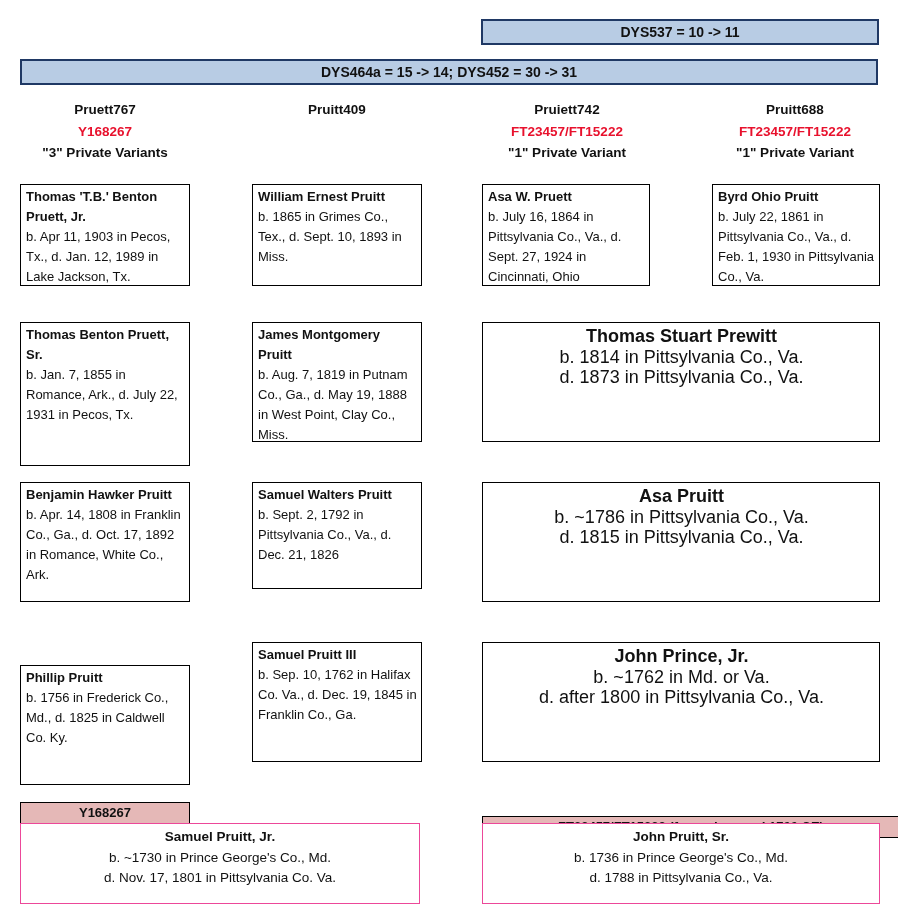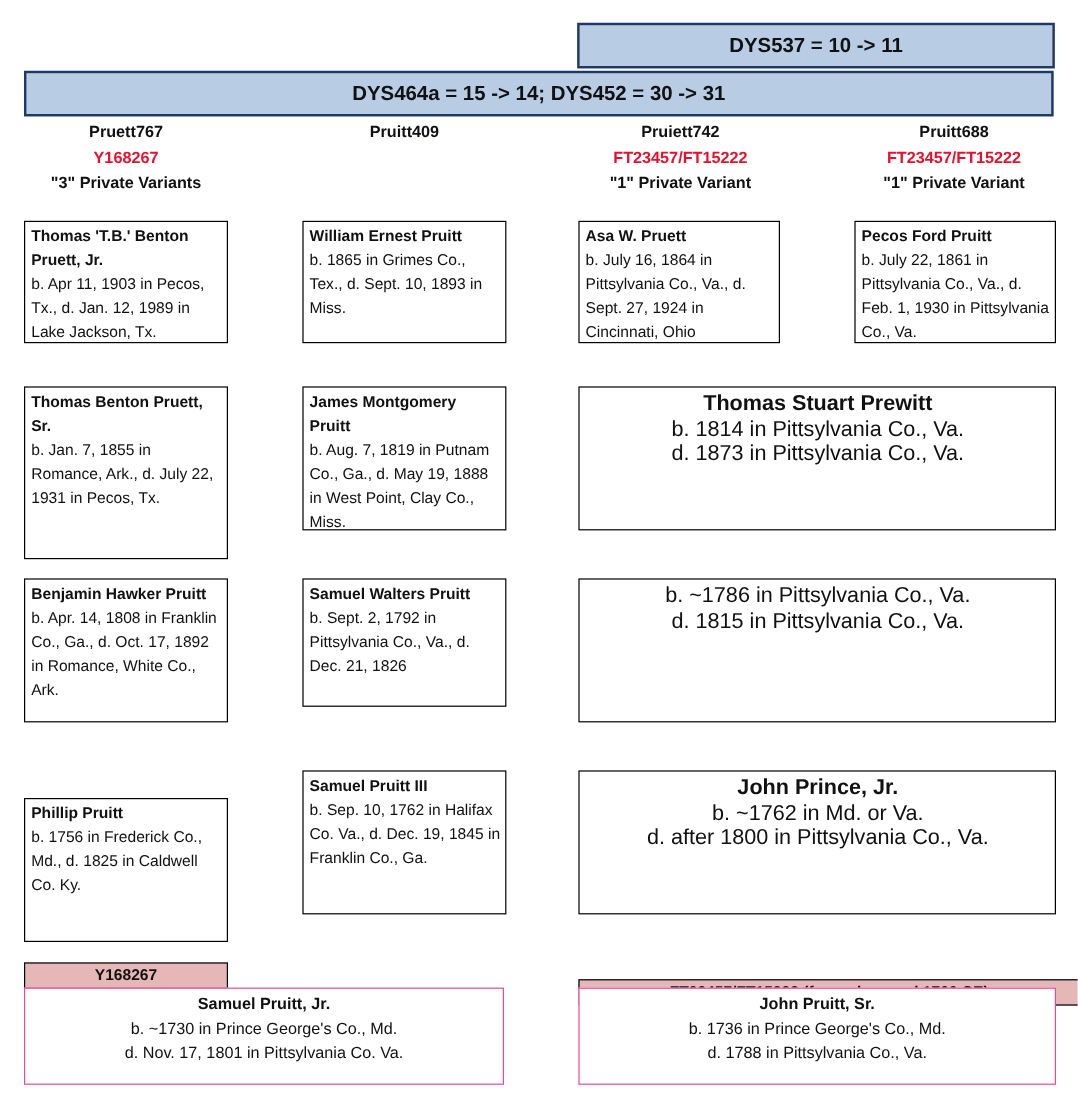--- a/index.html
+++ b/index.html
@@ -4,25 +4,25 @@
 <style>
   html,body{margin:0;padding:0;background:#ffffff;}
   #chart{
     position:relative;
     width:898px;height:923px;
     background:#ffffff;
     font-family:"Liberation Sans",sans-serif;
     color:#111111;
   }
   .banner{
-    position:absolute;height:38px;
+    position:absolute;height:26px;
     background:#b8cce4;border:2px solid #1f3864;
     box-sizing:border-box;
     display:flex;align-items:center;justify-content:center;
-    font-weight:700;font-size:17px;
+    font-weight:700;font-size:14px;
   }
   .colhead{
     position:absolute;top:99px;width:170px;
     text-align:center;font-weight:700;
     font-size:13.5px;line-height:21.5px;
   }
   .colhead .haplo{color:#e8112d;}
   .pbox{
     position:absolute;box-sizing:border-box;
     border:1px solid #000000;background:#ffffff;
@@ -80,21 +80,21 @@
   </div>
   <div class="pbox" style="left:252px;top:184px;width:170px;height:102px;">
     <div class="pname">William Ernest Pruitt</div>
     <div>b. 1865 in Grimes Co., Tex., d. Sept. 10, 1893 in Miss.</div>
   </div>
   <div class="pbox" style="left:482px;top:184px;width:168px;height:102px;">
     <div class="pname">Asa W. Pruett</div>
     <div>b. July 16, 1864 in Pittsylvania Co., Va., d. Sept. 27, 1924 in Cincinnati, Ohio</div>
   </div>
   <div class="pbox" style="left:712px;top:184px;width:168px;height:102px;">
-    <div class="pname">Pecos Ford Pruitt</div>
+    <div class="pname">Byrd Ohio Pruitt</div>
     <div>b. July 22, 1861 in Pittsylvania Co., Va., d. Feb. 1, 1930 in Pittsylvania Co., Va.</div>
   </div>
 
   <div class="pbox" style="left:20px;top:322px;width:170px;height:144px;">
     <div class="pname">Thomas Benton Pruett, Sr.</div>
     <div>b. Jan. 7, 1855 in Romance, Ark., d. July 22, 1931 in Pecos, Tx.</div>
   </div>
   <div class="pbox" style="left:252px;top:322px;width:170px;height:120px;">
     <div class="pname">James Montgomery Pruitt</div>
     <div>b. Aug. 7, 1819 in Putnam Co., Ga., d. May 19, 1888 in West Point, Clay Co., Miss.</div>
@@ -107,20 +107,21 @@
 
   <div class="pbox" style="left:20px;top:482px;width:170px;height:120px;">
     <div class="pname">Benjamin Hawker Pruitt</div>
     <div>b. Apr. 14, 1808 in Franklin Co., Ga., d. Oct. 17, 1892 in Romance, White Co., Ark.</div>
   </div>
   <div class="pbox" style="left:252px;top:482px;width:170px;height:107px;">
     <div class="pname">Samuel Walters Pruitt</div>
     <div>b. Sept. 2, 1792 in Pittsylvania Co., Va., d. Dec. 21, 1826</div>
   </div>
   <div class="pbox mbox" style="left:482px;top:482px;width:398px;height:120px;">
+    <div class="pname">Asa Pruitt</div>
     <div>b. ~1786 in Pittsylvania Co., Va.</div>
     <div>d. 1815 in Pittsylvania Co., Va.</div>
   </div>
 
   <div class="pbox" style="left:20px;top:642px;width:170px;height:120px;margin-top:23px;">
     <div class="pname">Phillip Pruitt</div>
     <div>b. 1756 in Frederick Co., Md., d. 1825 in Caldwell Co. Ky.</div>
   </div>
   <div class="pbox" style="left:252px;top:642px;width:170px;height:120px;">
     <div class="pname">Samuel Pruitt III</div>

